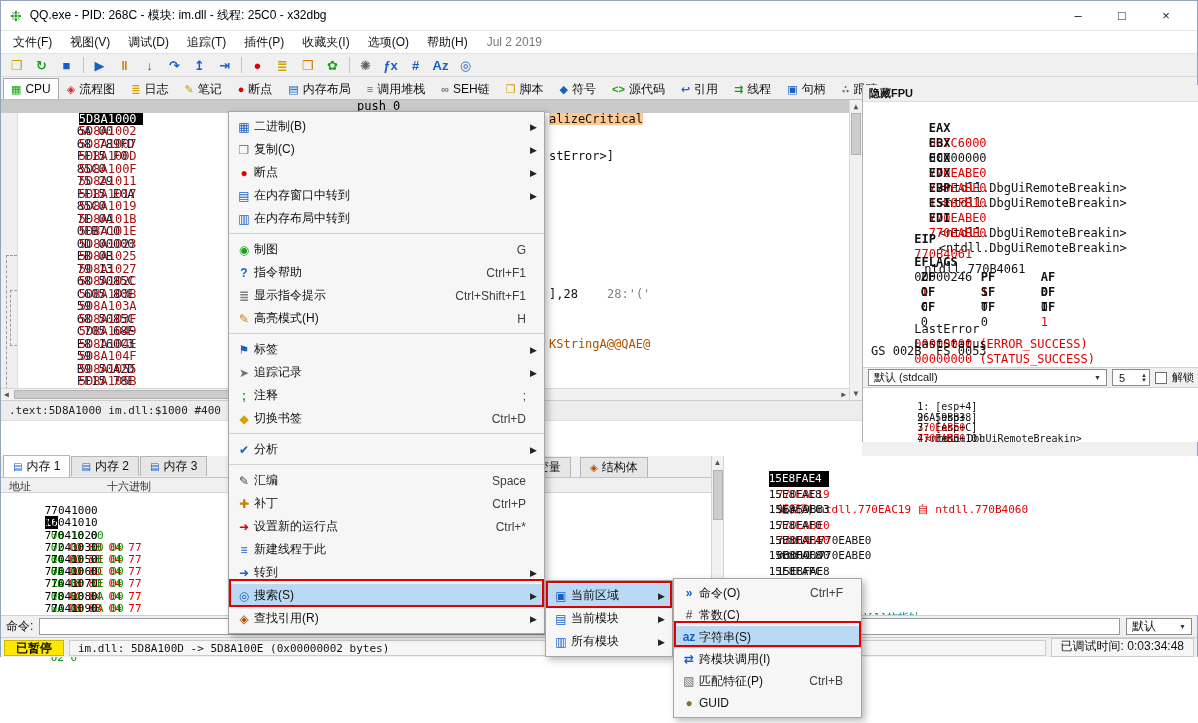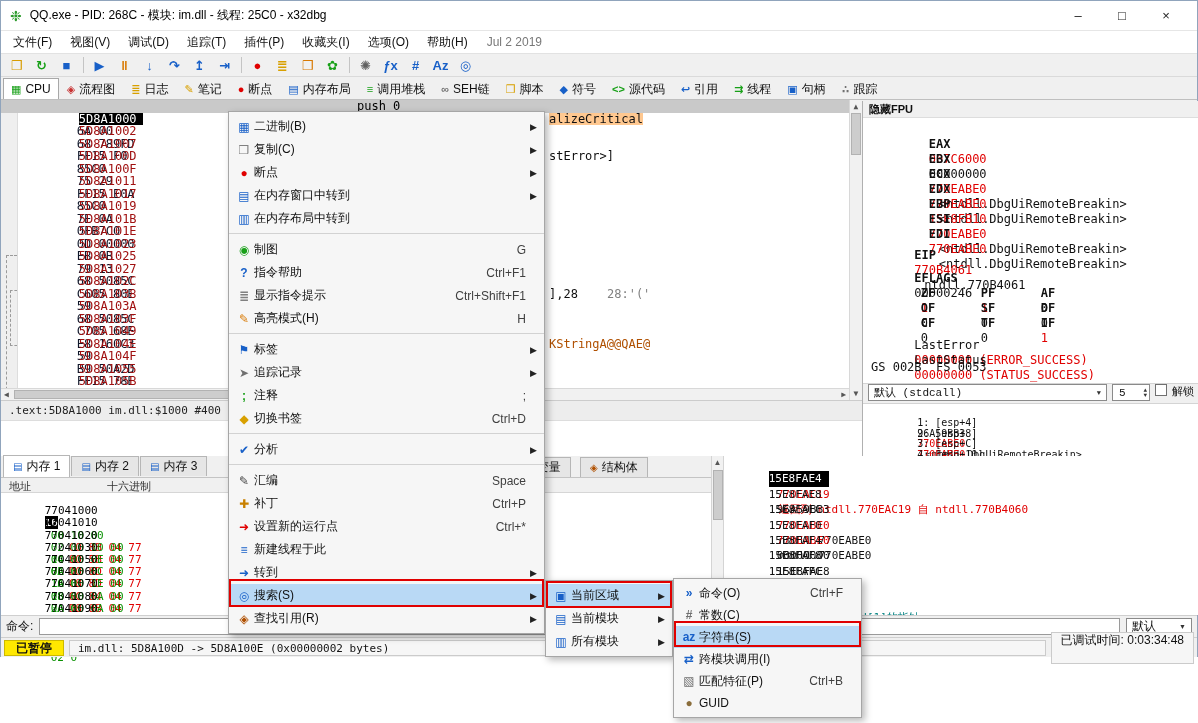--- a/index.html
+++ b/index.html
@@ -58,40 +58,40 @@
   .sarrB{position:absolute;bottom:2px;left:0;right:0}
   #dhscroll{position:absolute;left:0;bottom:0;width:848px;height:12px;background:#f1f1f1;border-top:1px solid #d8d8d8;font-size:8px;color:#555}
   .hthumb{position:absolute;left:13px;top:1px;width:300px;height:9px;background:#cdcdcd;border:1px solid #b2b2b2}
   .harrL{position:absolute;left:3px;top:1px}
   .harrR{position:absolute;right:3px;top:1px}
 
   #infoline{position:absolute;left:0;top:399px;width:861px;height:20px;background:#ededed;border-top:1px solid #ccc;font-family:"DejaVu Sans Mono",monospace;font-size:11px;line-height:19px;padding:0 8px;color:#222}
   #midgap{position:absolute;left:0;top:419px;width:861px;height:36px;background:#fff;border-top:1px solid #ddd}
 
   
-  #regs{position:absolute;left:861px;top:100px;width:337px;height:357px;background:#fff;border-left:1px solid #b0b0b0;font-family:"DejaVu Sans Mono",monospace;font-size:12px;overflow:hidden}
+  #regs{position:absolute;left:861px;top:84px;width:337px;height:357px;background:#fff;border-left:1px solid #b0b0b0;font-family:"DejaVu Sans Mono",monospace;font-size:12px;overflow:hidden}
   .fpu{height:17px;line-height:16px;background:#f0f0f0;border-bottom:1px solid #ddd;padding:0 6px;font-weight:bold;font-family:"Liberation Sans",sans-serif;font-size:11px}
   .gprs{padding-top:4px}
   .rrow{height:15px;line-height:15px;padding-left:8px;white-space:pre}
   .rname{display:inline-block;width:38px;font-weight:bold}
   .und{text-decoration:underline}
   .red{color:#e00000}
   .teal{color:#008080}
   .rnote{margin-left:10px}
   .rnote:empty{display:none}
   .eiprow{margin-top:6px}
   .efl{margin-top:8px}
   .efl .rname{width:62px}
   .flags{display:flex;flex-wrap:wrap;width:200px;padding-left:0}
   .fl{width:60px;height:15px;line-height:15px;white-space:pre}
   .fn{display:inline-block;width:22px;font-weight:bold}
   .err{margin-top:7px}
   .elab{display:inline-block;width:86px}
   .seg{margin-top:7px}
-  .conv{position:absolute;left:0;top:282px;width:100%;height:21px;background:#f0f0f0;border-top:1px solid #d4d4d4;border-bottom:1px solid #d4d4d4;display:flex;align-items:flex-start;gap:5px;padding:0 5px;font-family:Liberation Mono, monospace;font-size:11px}
+  .conv{position:absolute;left:0;top:282px;width:100%;height:21px;background:#f0f0f0;border-top:1px solid #d4d4d4;border-bottom:1px solid #d4d4d4;display:flex;align-items:center;gap:5px;padding:0 5px;font-family:Liberation Sans, sans-serif;font-size:11px}
   .selbox{height:17px;border:1px solid #8a8a8a;background:#fff;display:flex;align-items:center;padding:0 5px;gap:4px}
   .conv .selbox{flex:1}
   .dd{margin-left:auto;font-size:7px;color:#333}
   .spin{width:38px;height:17px;border:1px solid #8a8a8a;background:#fff;display:flex;align-items:center;padding:0 2px 0 6px}
   .spinarr{margin-left:auto;font-size:6px;line-height:5px;color:#333;text-align:center}
   .cb{width:12px;height:12px;border:1px solid #707070;background:#fff}
   .args{position:absolute;left:0;top:304px;right:0;bottom:0;padding:3px 6px;font-size:10px;font-family:"DejaVu Sans Mono",monospace}
   .arow{white-space:pre;height:10.4px;line-height:10.4px}
   .alab{display:inline-block;width:80px}
   .anote{margin-left:8px}
@@ -127,21 +127,21 @@
   .snote{margin-left:10px}
   .snote:empty{display:none}
 
   
   #cmdrow{position:absolute;left:0;top:614px;width:100%;height:22px;background:#f0f0f0;border-top:1px solid #cfcfcf;display:flex;align-items:center;gap:6px;padding:0 5px;font-size:12px}
   #cmdinput{flex:1;height:17px;border:1px solid #9a9a9a;background:#fff;font:11px "DejaVu Sans Mono",monospace;padding:0 4px;outline:none}
   .cmddd{width:66px}
   #statusbar{position:absolute;left:0;top:636px;width:100%;height:20px;background:#f0f0f0;border-top:1px solid #cfcfcf;display:flex;align-items:center;gap:5px;padding:0 3px;font-size:12px}
   .badge{background:#ffe800;border:1px solid #cdb900;height:16px;line-height:15px;padding:0 11px;font-weight:bold}
   .smsg{flex:1;border:1px solid #cbcbcb;background:#f6f6f6;height:16px;line-height:15px;padding:0 8px;font-size:11px;font-family:"DejaVu Sans Mono",monospace}
-  .stime{border:1px solid #cbcbcb;background:#f6f6f6;height:32px;line-height:15px;padding:0 9px}
+  .stime{border:1px solid #cbcbcb;background:#f6f6f6;height:19px;line-height:15px;padding:0 9px}
 
   
   .popup{position:absolute;background:#f6f6f6;border:1px solid #a6a6a6;box-shadow:3px 3px 7px rgba(0,0,0,.28);padding:3px 0;z-index:50;font-size:12px}
   #ctxmenu{left:228px;top:111px;width:317px}
   #submenu1{left:545px;top:580px;width:128px}
   #submenu2{left:673px;top:578px;width:189px}
   .mi{height:23px;display:flex;align-items:center;padding:0 7px 0 5px}
   #submenu2 .mi{height:22px}
   .mi .ic{width:20px;flex:none;text-align:center;font-size:12px;font-weight:bold}
   .mi .lb{margin-left:0;white-space:nowrap}

